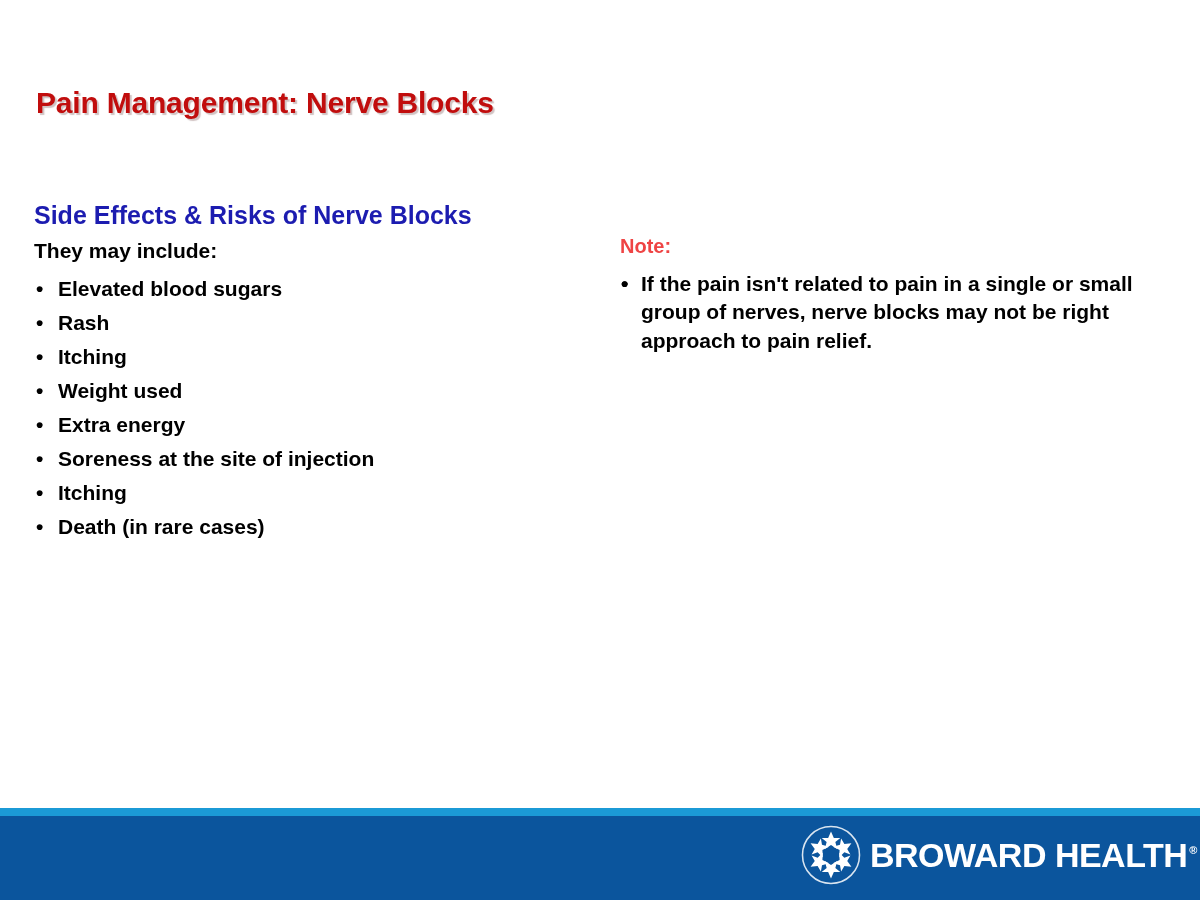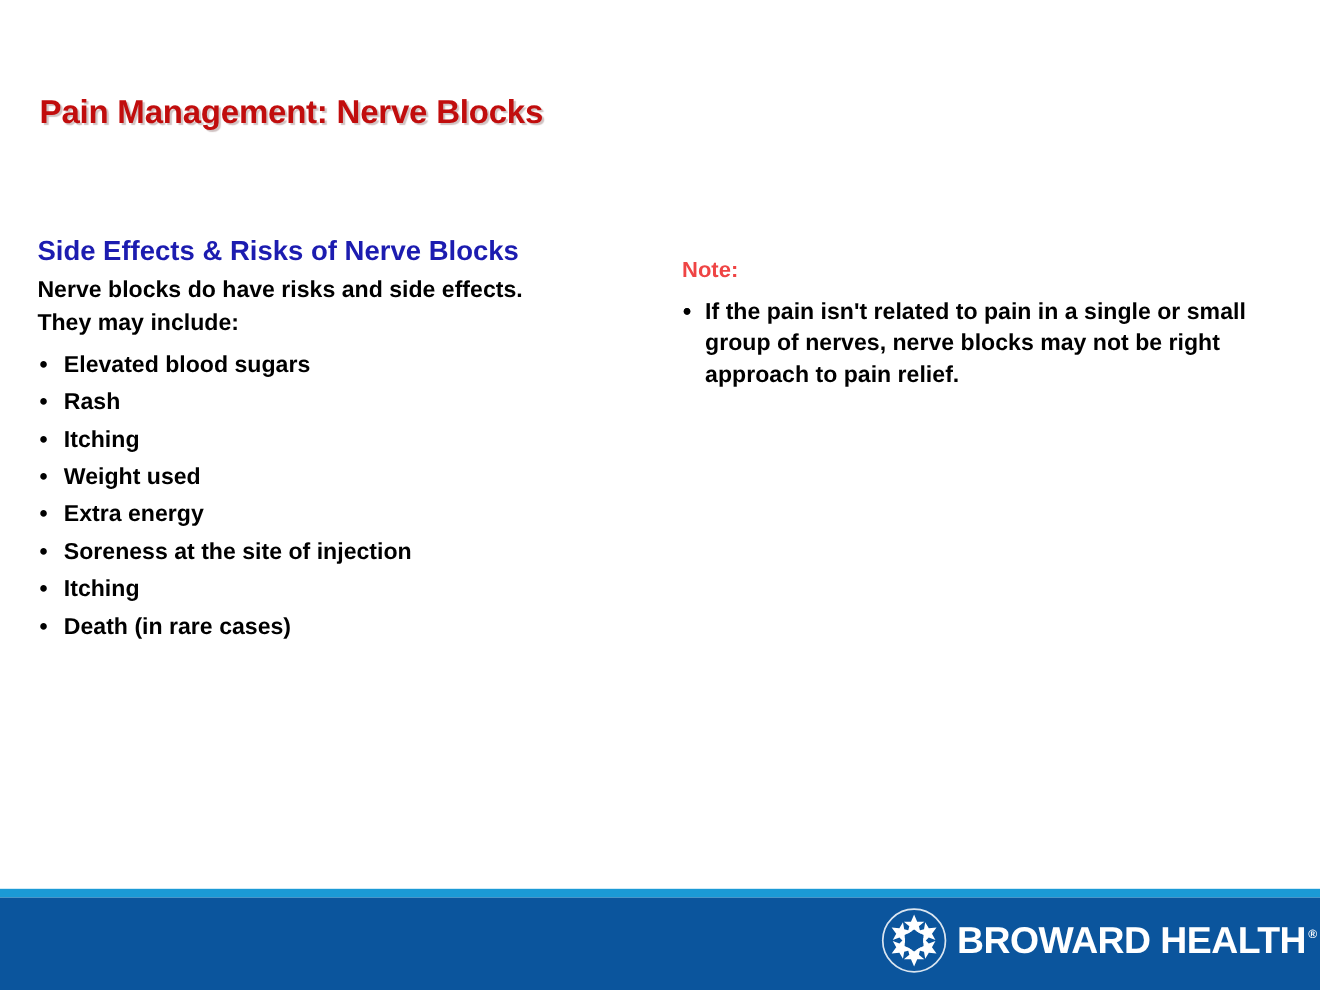--- a/index.html
+++ b/index.html
@@ -30,21 +30,21 @@
     color: #c10d0d;
     letter-spacing: -0.2px;
     white-space: nowrap;
     text-shadow: 2px 2px 1px rgba(150, 120, 120, 0.45);
   }
 
   
   .col-left {
     position: absolute;
     left: 34px;
-    top: 213px;
+    top: 200px;
     width: 560px;
   }
   .col-right {
     position: absolute;
     left: 620px;
     top: 234px;
     width: 540px;
   }
 
   .section-heading {
@@ -149,21 +149,20 @@
 </head>
 <body>
 
 <div class="slide">
 
   <h1 class="slide-title">Pain Management: Nerve Blocks</h1>
 
   <div class="col-left">
     <h2 class="section-heading">Side Effects &amp; Risks of Nerve Blocks</h2>
     <div class="intro">
-      <div>Nerve blocks do have risks and side effects.</div>
       <div>They may include:</div>
     </div>
     <ul class="bullets">
       <li><span class="bullet-dot">•</span><span>Elevated blood sugars</span></li>
       <li><span class="bullet-dot">•</span><span>Rash</span></li>
       <li><span class="bullet-dot">•</span><span>Itching</span></li>
       <li><span class="bullet-dot">•</span><span>Weight used</span></li>
       <li><span class="bullet-dot">•</span><span>Extra energy</span></li>
       <li><span class="bullet-dot">•</span><span>Soreness at the site of injection</span></li>
       <li><span class="bullet-dot">•</span><span>Itching</span></li>

